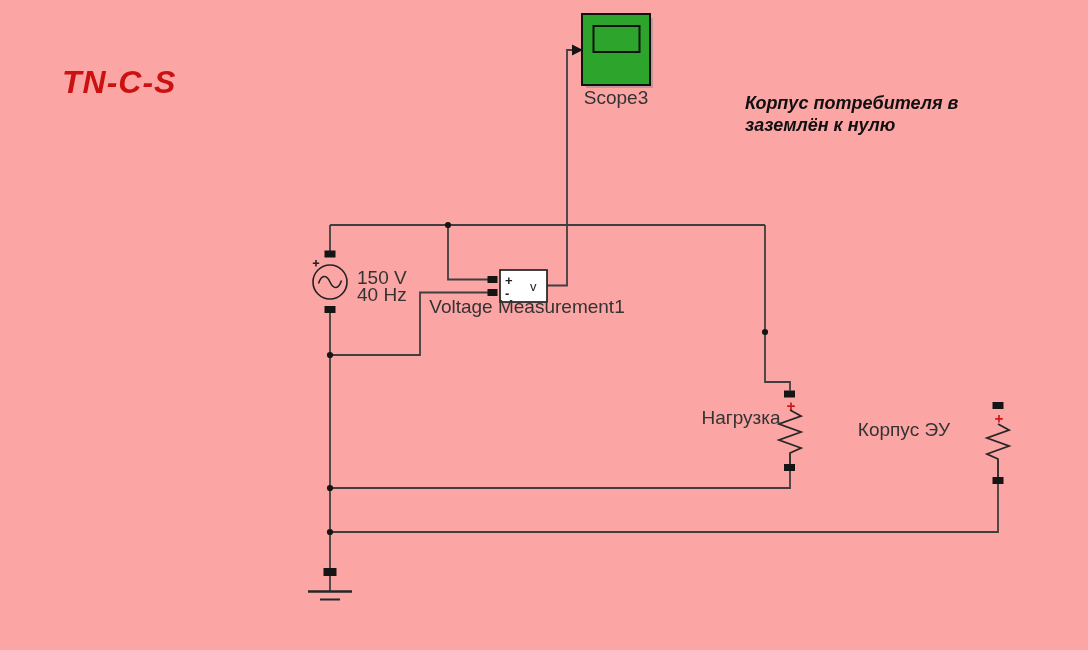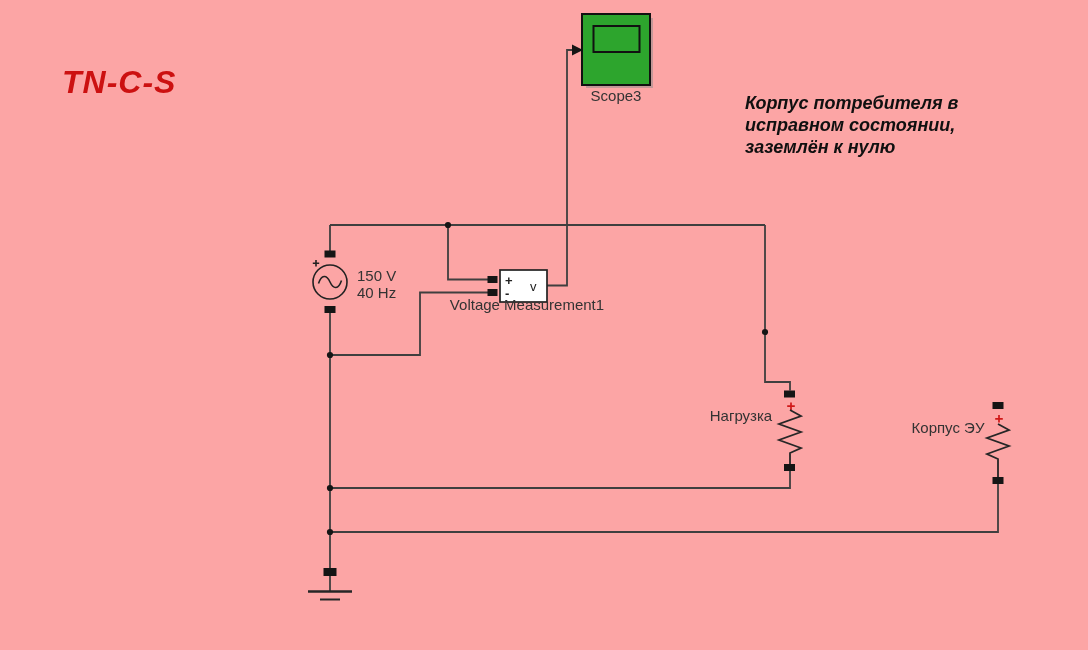--- a/index.html
+++ b/index.html
@@ -13,21 +13,21 @@
   }
   .canvas svg{position:absolute;left:0;top:0;}
   .wire{stroke:#3f3f3f;stroke-width:1.8;fill:none;}
   .thinline{stroke:#222222;stroke-width:1.6;fill:none;}
   .zig{stroke:#262626;stroke-width:1.8;fill:none;stroke-linejoin:miter;}
   .port{fill:#151515;}
   .dot{fill:#151515;}
   .redmark{stroke:#d01818;stroke-width:1.7;fill:none;}
   .lbl{
     position:absolute;
-    font-size:15px;color:#333333;
+    font-size:19px;color:#333333;
     white-space:nowrap;line-height:1.1;
   }
   .lbl.center{transform:translateX(-50%);}
   .vm-sym{
     position:absolute;font-size:13px;font-weight:600;color:#222;
     white-space:nowrap;line-height:1;
   }
   .diagram-title{
     position:absolute;left:62px;top:64px;
     font-style:italic;font-weight:700;font-size:32px;
@@ -102,29 +102,28 @@
       <rect class="port" x="323.5" y="568" width="13" height="8"></rect>
       <path d="M308 591.5 H352" stroke="#262626" stroke-width="2.4"></path>
       <path d="M320 599.5 H340" stroke="#262626" stroke-width="2"></path>
     </g>
   </svg>
 
   <div class="diagram-title">TN-C-S</div>
 
   <div class="annotation">
     <div>Корпус потребителя в</div>
-    <div>исправном состоянии,</div>
     <div>заземлён к нулю</div>
   </div>
 
   <div class="lbl" style="left:357px;top:268px;">150 V</div>
   <div class="lbl" style="left:357px;top:285px;">40 Hz</div>
 
   <div class="vm-sym" style="left:505px;top:274px;">+</div>
   <div class="vm-sym" style="left:505px;top:287px;">-</div>
   <div class="vm-sym" style="left:530px;top:280px;font-weight:400;">v</div>
 
   <div class="lbl center" style="left:527px;top:297px;">Voltage Measurement1</div>
   <div class="lbl center" style="left:616px;top:88px;">Scope3</div>
   <div class="lbl center" style="left:741px;top:408px;">Нагрузка</div>
-  <div class="lbl center" style="left:948px;top:420px;">Корпус ЭУ</div>
+  <div class="lbl center" style="left:904px;top:420px;">Корпус ЭУ</div>
 
 </div>
 
 </body></html>

